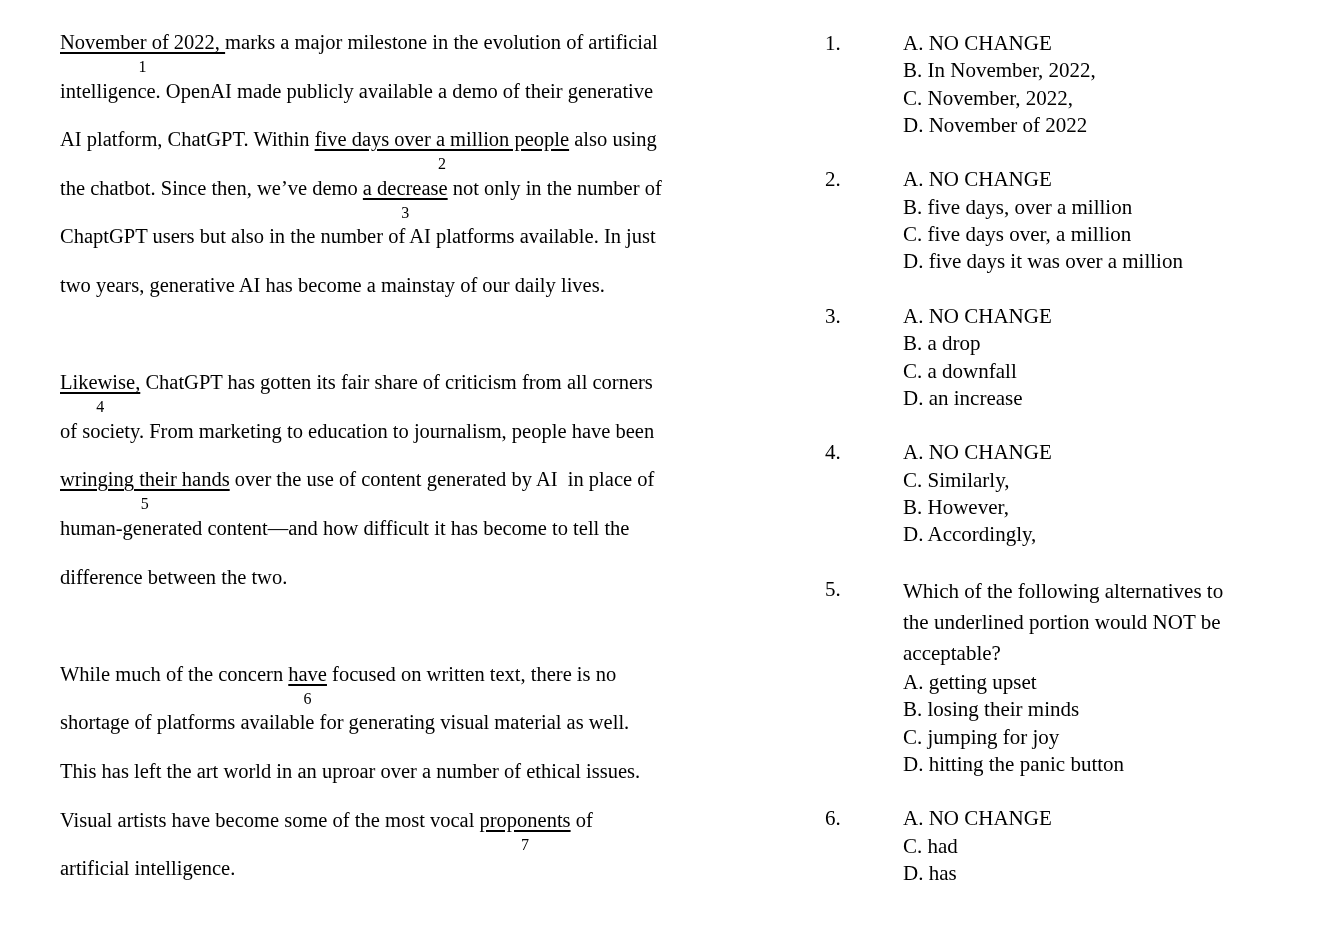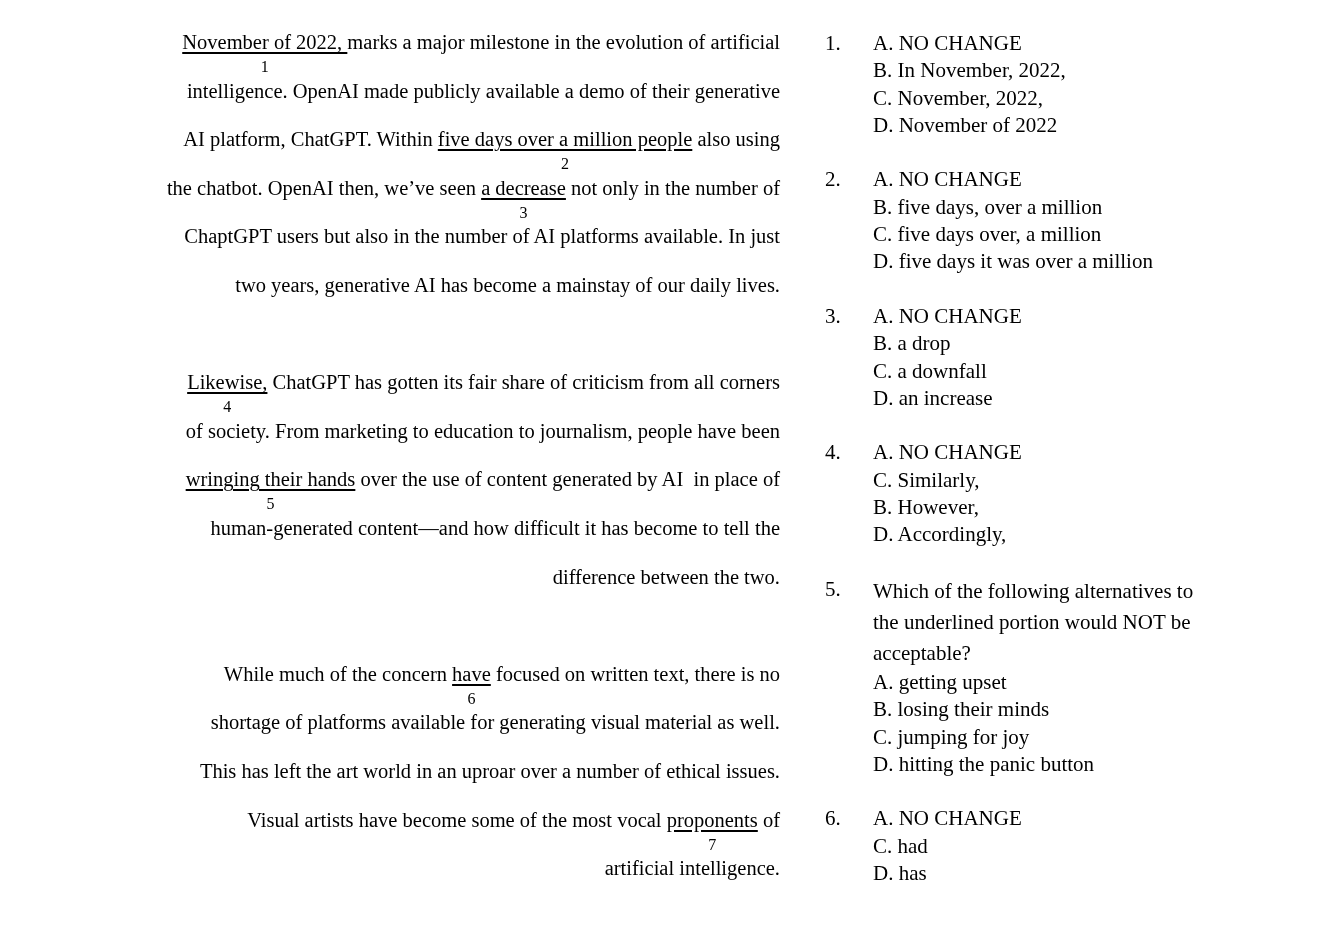--- a/index.html
+++ b/index.html
@@ -16,21 +16,20 @@
     font-family: "Liberation Serif", "DejaVu Serif", serif;
   }
 
   
   .passage {
     position: absolute;
     left: 60px;
     top: 18px;
     width: 720px;
     font-size: 20.5px;
-    text-align: right;
   }
   .paragraph { margin: 0 0 48.6px 0; }
   .paragraph:last-child { margin-bottom: 0; }
   .pline {
     white-space: pre;
     height: 48.6px;
     line-height: 48.6px;
   }
   .u {
     position: relative;
@@ -60,39 +59,39 @@
   .qblock {
     display: flex;
     align-items: flex-start;
     margin-bottom: 27.3px;
   }
   .qnum {
     flex: 0 0 48px;
     width: 48px;
     line-height: 27.3px;
   }
-  .qbody { flex: 1 1 auto; }
+  .qbody { flex: 1 1 auto; margin-left: 30px; }
   .qprompt-line {
     line-height: 31px;
     white-space: pre;
   }
   .qoption {
     line-height: 27.3px;
     white-space: pre;
   }
 </style>
 </head>
 <body>
 
 <div class="passage">
     <div class="paragraph">
       <div class="pline"><span class="u">November of 2022, <span class="marker">1</span></span><span>marks a major milestone in the evolution of artificial</span></div>
       <div class="pline"><span>intelligence. OpenAI made publicly available a demo of their generative</span></div>
       <div class="pline"><span>AI platform, ChatGPT. Within </span><span class="u">five days over a million people<span class="marker">2</span></span><span> also using</span></div>
-      <div class="pline"><span>the chatbot. OpenAI then, we’ve seen </span><span class="u">a decrease<span class="marker">3</span></span><span> not only in the number of</span></div>
+      <div class="pline"><span>the chatbot. Since then, we’ve demo </span><span class="u">a decrease<span class="marker">3</span></span><span> not only in the number of</span></div>
       <div class="pline"><span>ChaptGPT users but also in the number of AI platforms available. In just</span></div>
       <div class="pline"><span>two years, generative AI has become a mainstay of our daily lives.</span></div>
     </div>
     <div class="paragraph">
       <div class="pline"><span class="u">Likewise,<span class="marker">4</span></span><span> ChatGPT has gotten its fair share of criticism from all corners</span></div>
       <div class="pline"><span>of society. From marketing to education to journalism, people have been</span></div>
       <div class="pline"><span class="u">wringing their hands<span class="marker">5</span></span><span> over the use of content generated by AI  in place of</span></div>
       <div class="pline"><span>human-generated content—and how difficult it has become to tell the</span></div>
       <div class="pline"><span>difference between the two.</span></div>
     </div>

